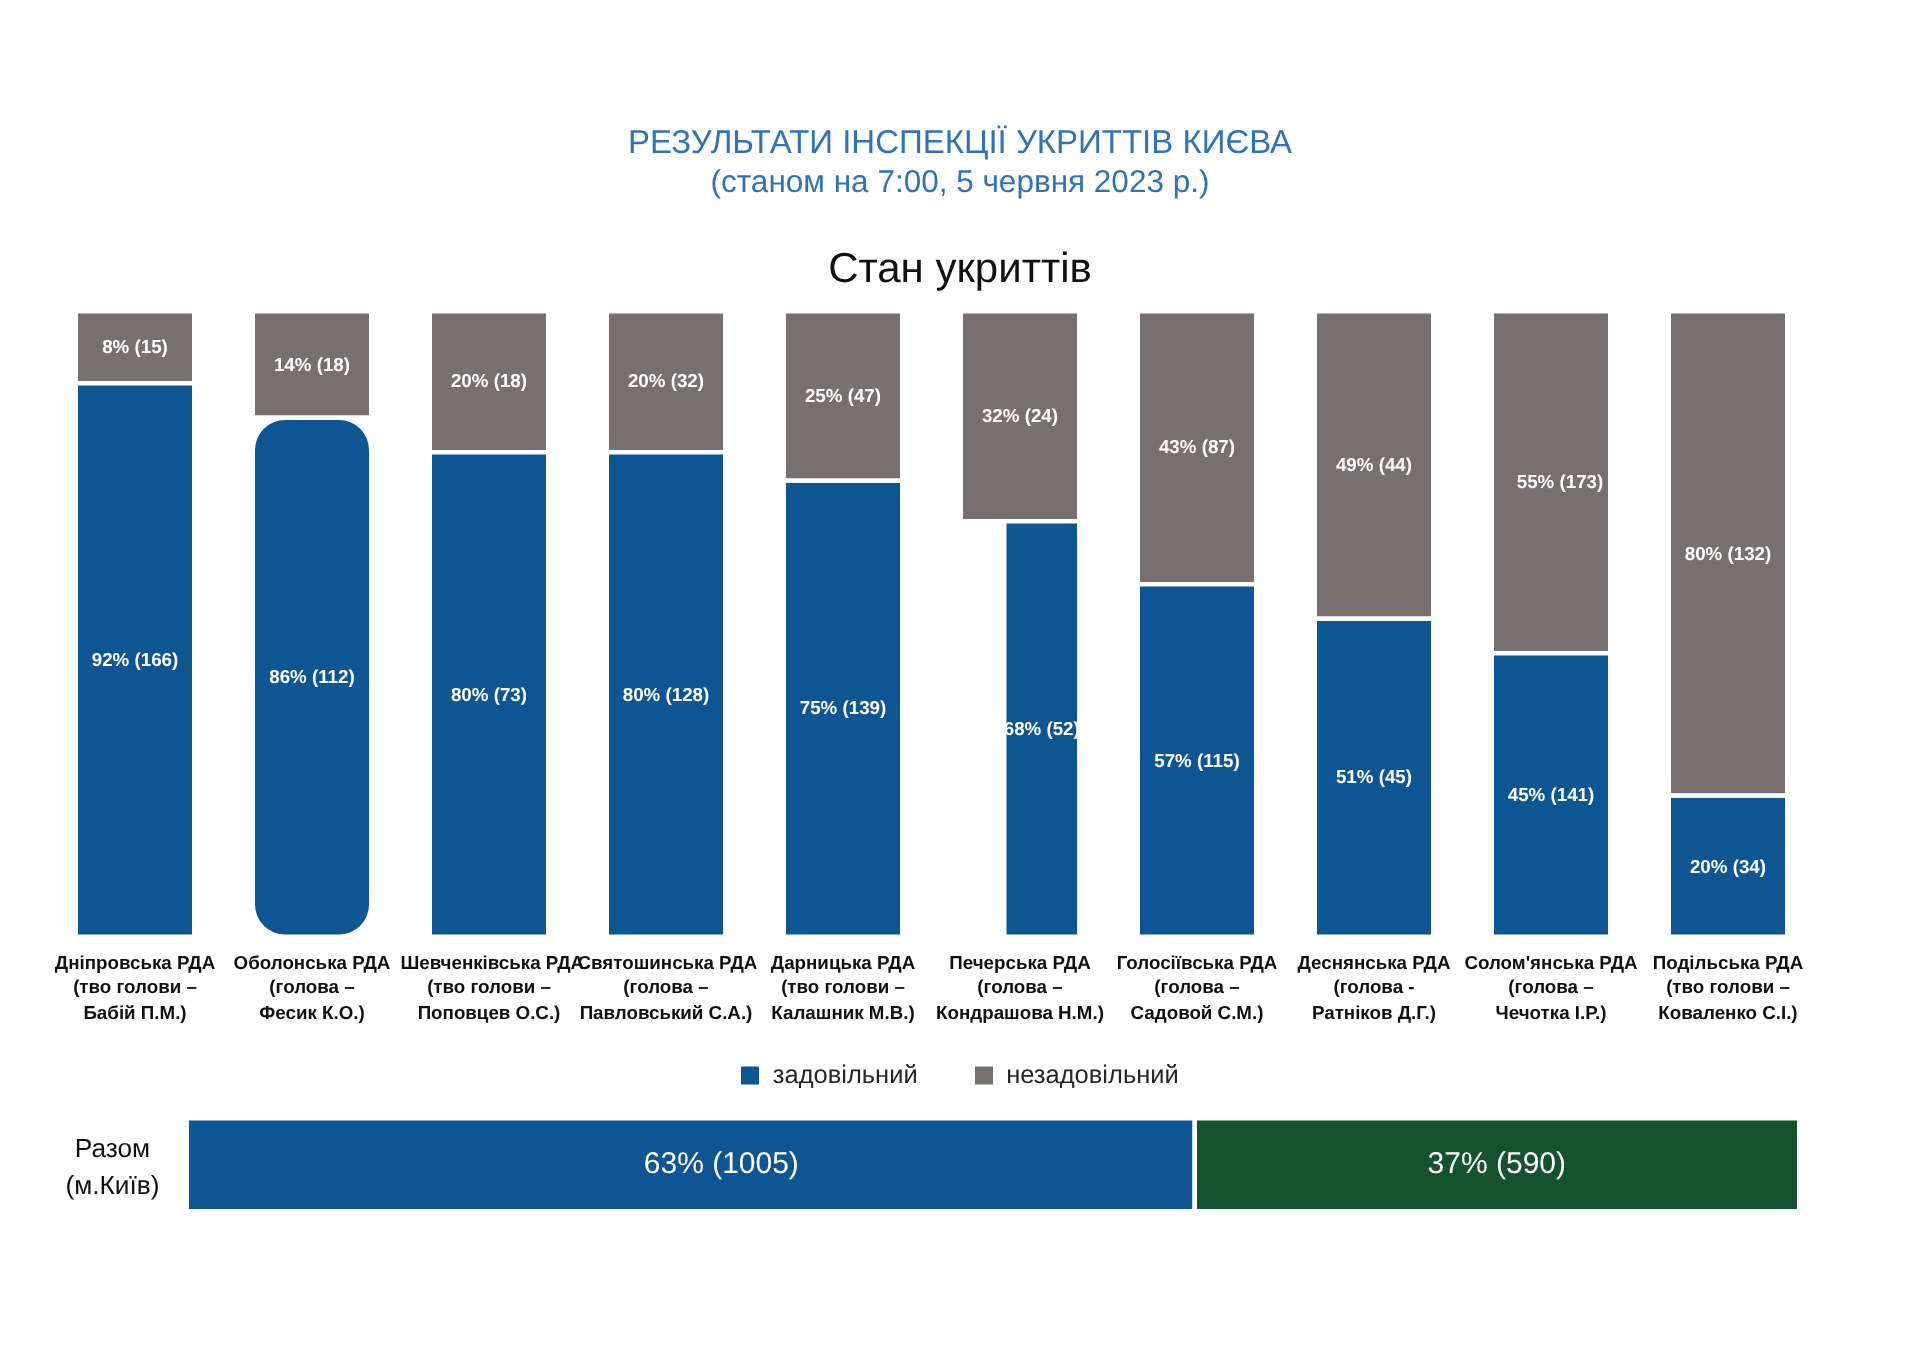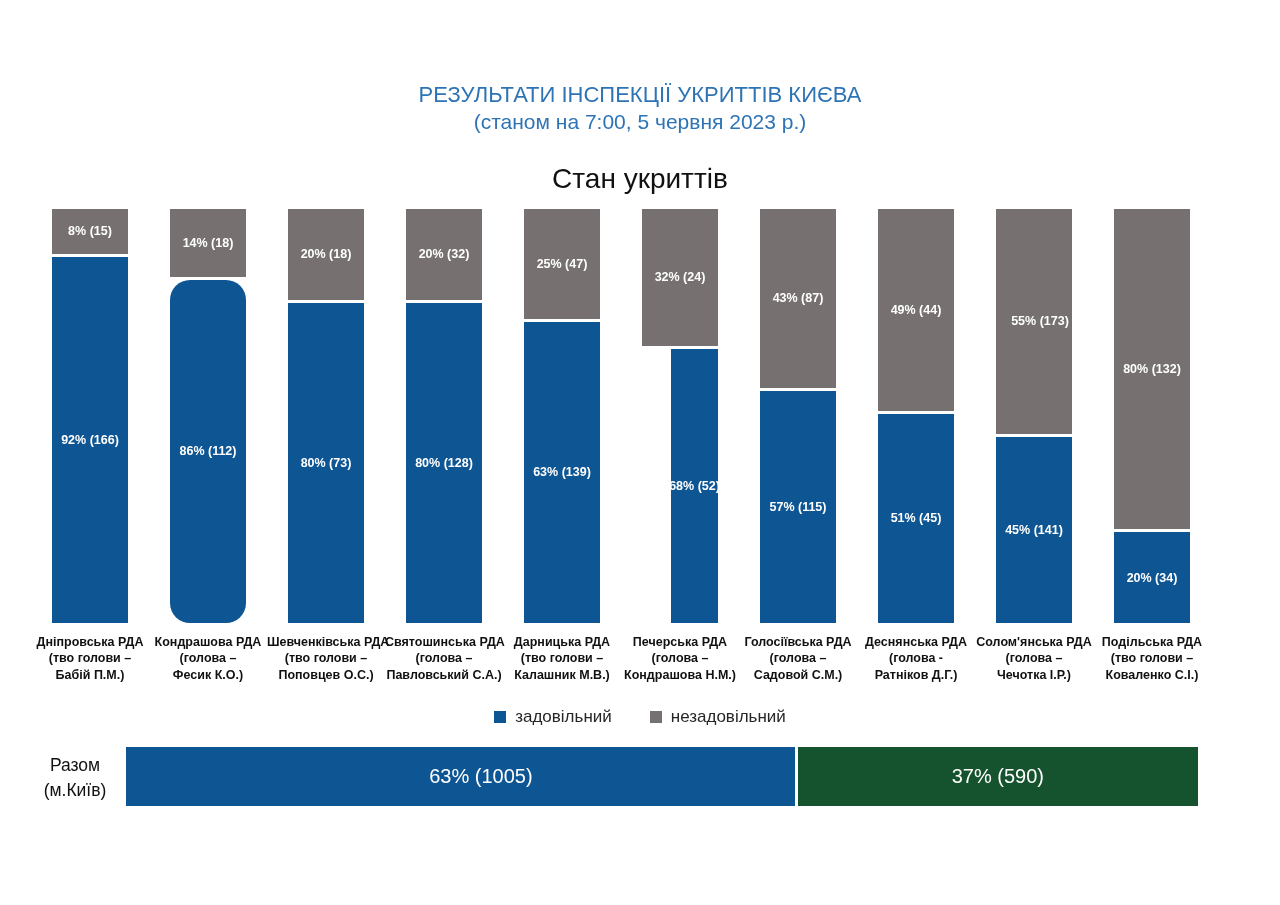--- a/index.html
+++ b/index.html
@@ -129,21 +129,21 @@
     </div>
   </div>
 
   <div class="bar-cell">
     <div class="bar">
       <div class="seg seg-unsat" style="flex-grow: 25;">
         <span class="seg-label">25% (47)</span>
       </div>
       <div class="seg-gap"></div>
       <div class="seg seg-sat" style="flex-grow: 75;">
-        <span class="seg-label">63% (139)</span>
+        <span class="seg-label">75% (139)</span>
       </div>
     </div>
   </div>
 
   <div class="bar-cell">
     <div class="bar">
       <div class="seg seg-unsat" style="flex-grow: 32;">
         <span class="seg-label">32% (24)</span>
       </div>
       <div class="seg-gap"></div>
@@ -202,21 +202,21 @@
   </div>
 </div>
 <div class="labels-row">
   <div class="label-cell">
     <div>Дніпровська РДА</div>
     <div>(тво голови –</div>
     <div>Бабій П.М.)</div>
   </div>
 
   <div class="label-cell">
-    <div>Кондрашова РДА</div>
+    <div>Оболонська РДА</div>
     <div>(голова –</div>
     <div>Фесик К.О.)</div>
   </div>
 
   <div class="label-cell">
     <div>Шевченківська РДА</div>
     <div>(тво голови –</div>
     <div>Поповцев О.С.)</div>
   </div>
 

